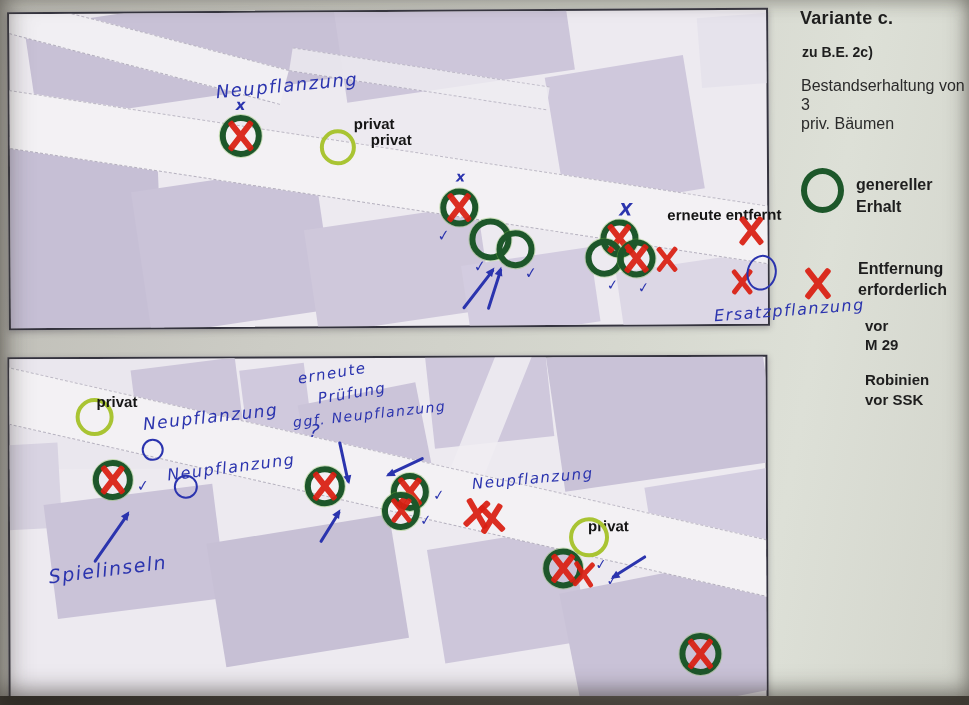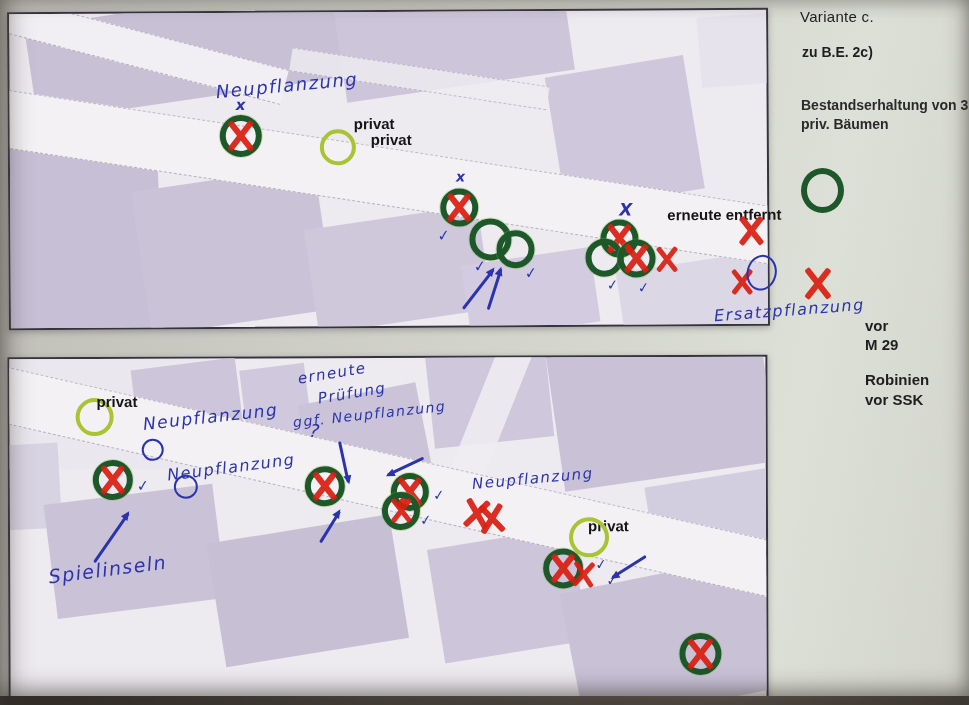--- a/index.html
+++ b/index.html
@@ -36,23 +36,23 @@
   .check{color:#2b34ae;font-weight:700;font-family:"DejaVu Sans",sans-serif;line-height:1;transform:rotate(-6deg);}
   .arrow{height:2.5px;background:#2b34ae;transform-origin:0 50%;border-radius:2px;}
   .arrow::after{content:'';position:absolute;right:-2px;top:50%;transform:translateY(-50%);
     border-left:9px solid #2b34ae;border-top:4.5px solid transparent;border-bottom:4.5px solid transparent;}
   .hw{color:#2b34ae;font-style:italic;font-weight:500;letter-spacing:1.5px;white-space:nowrap;
     font-family:"DejaVu Sans",sans-serif;}
   .pt{color:#151515;font-weight:700;font-size:15px;white-space:nowrap;font-family:"Liberation Sans",sans-serif;}
 
   
   .legend{position:absolute;left:786px;top:0;width:183px;height:705px;z-index:5;color:#1e1e1e;}
-  .lg-title{position:absolute;left:14px;top:8px;font-size:15px;font-weight:400;letter-spacing:.3px;}
+  .lg-title{position:absolute;left:14px;top:8px;font-size:18px;font-weight:700;letter-spacing:.3px;}
   .lg-sub{position:absolute;left:16px;top:44px;font-size:14px;font-weight:700;}
-  .lg-note{position:absolute;left:15px;top:76px;font-size:14px;font-weight:700;line-height:19px;color:#2a2a2a;margin-top:20px;}
+  .lg-note{position:absolute;left:15px;top:76px;font-size:16px;font-weight:400;line-height:19px;color:#2a2a2a;}
   .lg-ring{position:absolute;left:15px;top:168px;width:43px;height:45px;border:6px solid #1d572a;border-radius:50%;box-sizing:border-box;}
   .lg-keep{position:absolute;left:70px;top:174px;font-size:16px;font-weight:700;line-height:22px;}
   .lg-x{position:absolute;left:17px;top:267px;width:29px;height:33px;}
   .lg-remove{position:absolute;left:72px;top:258px;font-size:16px;font-weight:700;line-height:21px;}
   .lg-vor{position:absolute;left:79px;top:316px;font-size:15px;font-weight:700;line-height:19px;}
   .lg-rob{position:absolute;left:79px;top:370px;font-size:15px;font-weight:700;line-height:20px;}
 </style>
 </head>
 <body>
 
@@ -179,21 +179,29 @@
   </div>
 
   <div class="legend">
     <div class="lg-title">Variante c.</div>
     <div class="lg-sub">zu B.E.  2c)</div>
     <div class="lg-note">
       <span>Bestandserhaltung  von 3</span><br>
       <span>priv. Bäumen</span>
     </div>
     <div class="lg-ring"></div>
+    <div class="lg-keep">
+      <span>genereller</span><br>
+      <span>Erhalt</span>
+    </div>
     <div class="lg-x rx"></div>
+    <div class="lg-remove">
+      <span>Entfernung</span><br>
+      <span>erforderlich</span>
+    </div>
     <div class="lg-vor">
       <span>vor</span><br>
       <span>M  29</span>
     </div>
     <div class="lg-rob">
       <span>Robinien</span><br>
       <span>vor SSK</span>
     </div>
   </div>
 

